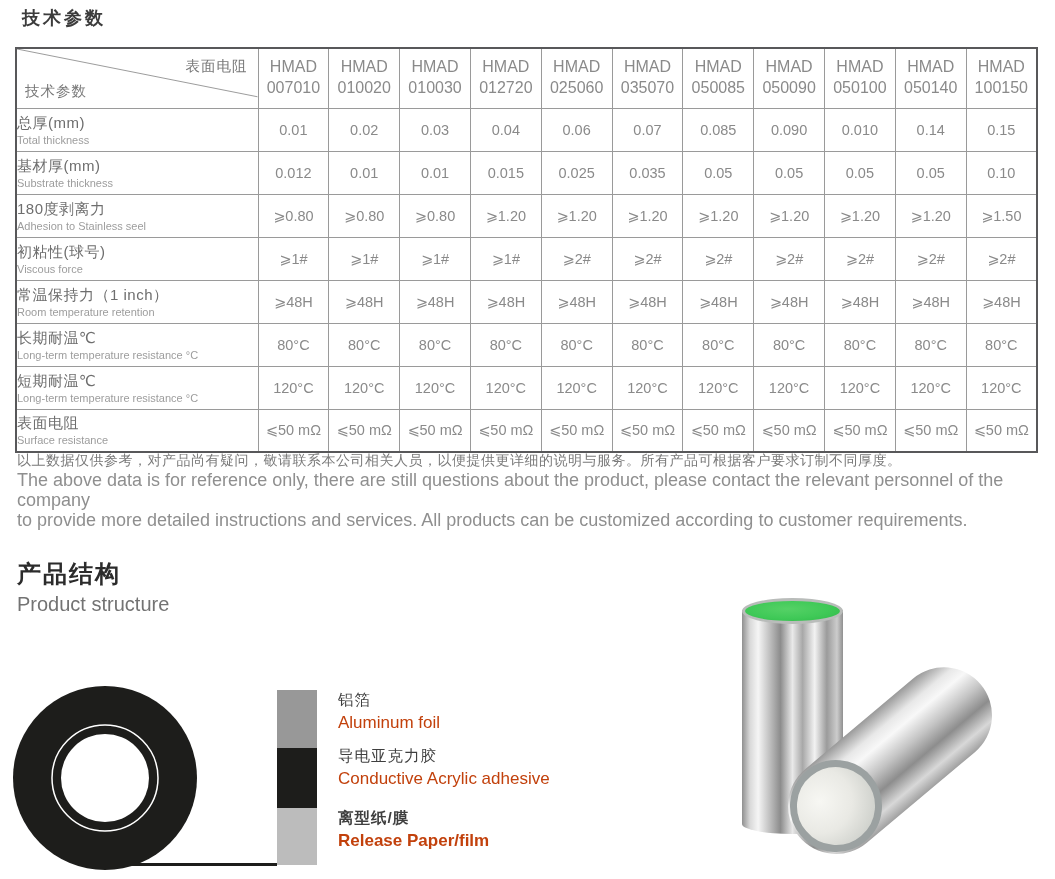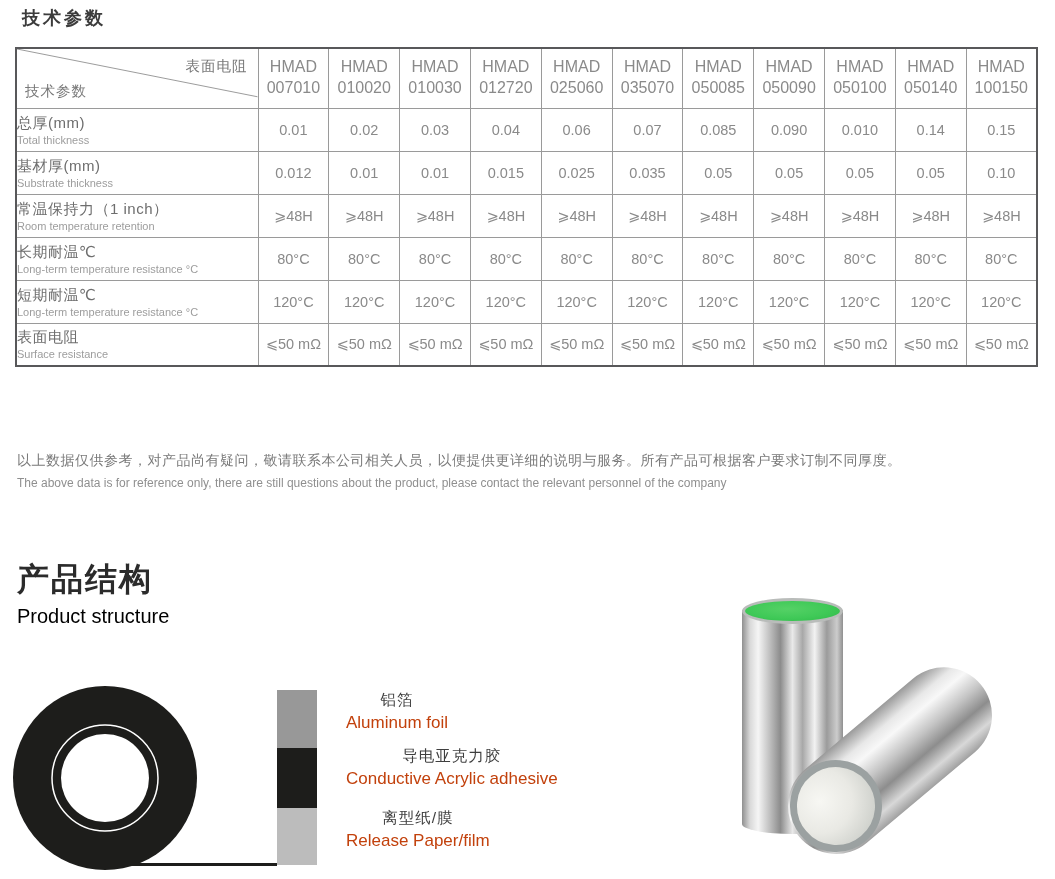--- a/index.html
+++ b/index.html
@@ -8,24 +8,24 @@
     font-family:"Liberation Sans","DejaVu Sans",sans-serif;
     -webkit-font-smoothing:antialiased;
   }
   
   .page-title{
     position:absolute;left:22px;top:6px;
     font-size:18px;font-weight:bold;color:#3c3c3c;letter-spacing:3px;
   }
   .notes{position:absolute;left:17px;top:452px;width:1010px;}
   .note-zh{font-size:14px;color:#7a7a7a;letter-spacing:0.5px;}
-  .note-en{font-size:12px;color:#8f8f8f;line-height:1.12;margin-top:7px;}
+  .note-en{font-size:18px;color:#8f8f8f;line-height:1.12;}
   .section-head{position:absolute;left:17px;top:558px;}
-  .section-zh{font-size:32px;font-weight:bold;color:#2b2b2b;letter-spacing:2px;}
-  .section-en{font-size:20px;color:#000000;margin-top:3px;}
+  .section-zh{font-size:24px;font-weight:bold;color:#2b2b2b;letter-spacing:2px;}
+  .section-en{font-size:20px;color:#737373;margin-top:3px;}
 
   
   .tbl-wrap{position:absolute;left:15px;top:47px;width:1023px;}
   table.spec{
     width:100%;border-collapse:collapse;table-layout:fixed;
     border:2px solid #58585a;
   }
   table.spec th,table.spec td{
     border:1px solid #9a9a9a;padding:0;vertical-align:middle;
   }
@@ -38,21 +38,21 @@
   .lbl-zh{font-size:15px;color:#6e6e6e;letter-spacing:0.5px;}
   .lbl-en{font-size:11px;color:#9d9d9d;margin-top:1px;}
   th.corner{position:relative;overflow:hidden;}
   th.corner svg{position:absolute;left:0;top:0;width:100%;height:100%;}
   .c-tr{position:absolute;top:8px;right:10px;font-size:14.5px;font-weight:normal;color:#787878;letter-spacing:1px;}
   .c-bl{position:absolute;bottom:7px;left:8px;font-size:14.5px;font-weight:normal;color:#787878;letter-spacing:1px;}
 
   
   .diagram{position:absolute;left:0;top:650px;width:420px;height:229px;}
   .layer-labels{position:absolute;left:338px;top:650px;width:260px;}
-  .layer-label{position:absolute;left:8px;text-align:center;}
+  .layer-label{position:absolute;left:0;}
   .ll-zh{font-size:15.5px;color:#3f3f3f;letter-spacing:1px;}
   .ll-en{font-size:17px;color:#c2410c;margin-top:2px;}
 
   
   .photo{position:absolute;left:700px;top:583px;width:340px;height:296px;}
   .roll-v-body{
     position:absolute;left:42px;top:27px;width:101px;height:224px;
     background:linear-gradient(90deg,#8f8f8f 0%,#d9d9d9 8%,#f5f5f5 16%,#bdbdbd 28%,
       #8c8c8c 38%,#e9e9e9 50%,#a8a8a8 60%,#f2f2f2 72%,#9b9b9b 84%,#cccccc 94%,#909090 100%);
     border-bottom-left-radius:50% 10px;border-bottom-right-radius:50% 10px;
@@ -171,20 +171,54 @@
           <td class="val">0.025</td>
           <td class="val">0.035</td>
           <td class="val">0.05</td>
           <td class="val">0.05</td>
           <td class="val">0.05</td>
           <td class="val">0.05</td>
           <td class="val">0.10</td>
         </tr>
         <tr class="data-row">
           <td class="lbl">
+            <div class="lbl-zh">180度剥离力</div>
+            <div class="lbl-en">Adhesion to Stainless seel</div>
+          </td>
+          <td class="val">⩾0.80</td>
+          <td class="val">⩾0.80</td>
+          <td class="val">⩾0.80</td>
+          <td class="val">⩾1.20</td>
+          <td class="val">⩾1.20</td>
+          <td class="val">⩾1.20</td>
+          <td class="val">⩾1.20</td>
+          <td class="val">⩾1.20</td>
+          <td class="val">⩾1.20</td>
+          <td class="val">⩾1.20</td>
+          <td class="val">⩾1.50</td>
+        </tr>
+        <tr class="data-row">
+          <td class="lbl">
+            <div class="lbl-zh">初粘性(球号)</div>
+            <div class="lbl-en">Viscous force</div>
+          </td>
+          <td class="val">⩾1#</td>
+          <td class="val">⩾1#</td>
+          <td class="val">⩾1#</td>
+          <td class="val">⩾1#</td>
+          <td class="val">⩾2#</td>
+          <td class="val">⩾2#</td>
+          <td class="val">⩾2#</td>
+          <td class="val">⩾2#</td>
+          <td class="val">⩾2#</td>
+          <td class="val">⩾2#</td>
+          <td class="val">⩾2#</td>
+        </tr>
+        <tr class="data-row">
+          <td class="lbl">
             <div class="lbl-zh">常温保持力（1 inch）</div>
             <div class="lbl-en">Room temperature retention</div>
           </td>
           <td class="val">⩾48H</td>
           <td class="val">⩾48H</td>
           <td class="val">⩾48H</td>
           <td class="val">⩾48H</td>
           <td class="val">⩾48H</td>
           <td class="val">⩾48H</td>
           <td class="val">⩾48H</td>
@@ -245,20 +279,21 @@
           <td class="val">⩽50 mΩ</td>
         </tr>
       </tbody>
   </table>
 </div>
 
 <div class="notes">
   <div class="note-zh">以上数据仅供参考，对产品尚有疑问，敬请联系本公司相关人员，以便提供更详细的说明与服务。所有产品可根据客户要求订制不同厚度。</div>
   <div class="note-en">
     <div>The above data is for reference only, there are still questions about the product, please contact the relevant personnel of the company</div>
+    <div>to provide more detailed instructions and services. All products can be customized according to customer requirements.</div>
   </div>
 </div>
 
 <div class="section-head">
   <div class="section-zh">产品结构</div>
   <div class="section-en">Product structure</div>
 </div>
 
 <svg class="diagram" viewBox="0 0 420 229">
   <circle cx="105" cy="128" r="92" fill="#1d1d1b"></circle>
@@ -274,21 +309,21 @@
 
 <div class="layer-labels">
     <div class="layer-label" style="top: 40px;">
       <div class="ll-zh">铝箔</div>
       <div class="ll-en">Aluminum foil</div>
     </div>
     <div class="layer-label" style="top: 96px;">
       <div class="ll-zh">导电亚克力胶</div>
       <div class="ll-en">Conductive Acrylic adhesive</div>
     </div>
-    <div class="layer-label" style="top: 158px;">
+    <div class="layer-label" style="top: 158px; font-weight: bold;">
       <div class="ll-zh">离型纸/膜</div>
       <div class="ll-en">Release Paper/film</div>
     </div>
   </div>
 
 <div class="photo">
   <div class="roll-v-body"></div>
   <div class="roll-v-top"></div>
   <div class="roll-d">
     <div class="roll-d-face"></div>

